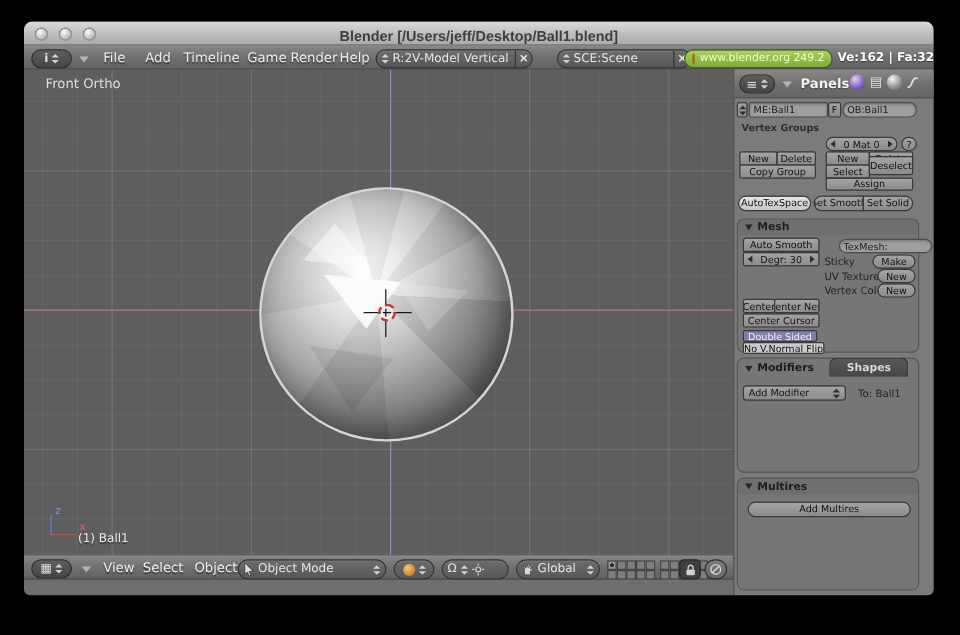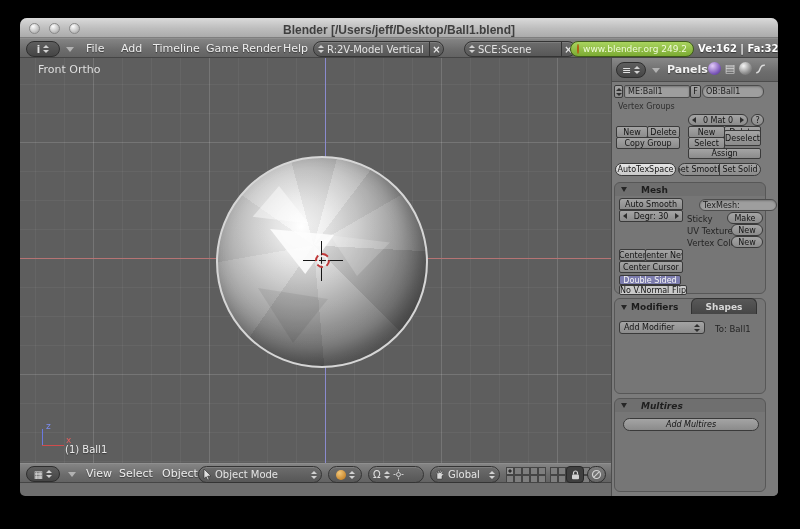--- a/index.html
+++ b/index.html
@@ -110,21 +110,21 @@
     white-space:nowrap; overflow:hidden; box-shadow:inset 0 1px 2px rgba(0,0,0,.25); }
   .lbl { position:absolute; font-size:8.5px; color:#242424; white-space:nowrap; }
 
   
   .bpanel { position:absolute; left:591px; top:40px; width:167px; height:438px;
     background:#7b7b7b; border-left:1px solid #4d4d4d; }
   .bp-hdr { position:absolute; top:0; left:0; right:0; height:24px;
     background:linear-gradient(#888,#6d6d6d 60%,#656565); border-bottom:1px solid #4c4c4c; }
   .bp-body { position:absolute; top:24px; left:0; right:0; bottom:0; }
   .panel { position:absolute; background:#767676; border:1px solid #575757; border-radius:6px; }
-  .panel-hdr { height:13px; display:flex; align-items:center; gap:14px; padding-left:6px;
+  .panel-hdr { height:13px; display:flex; align-items:center; gap:4px; padding-left:6px;
     background:rgba(0,0,0,.06); border-radius:5px 5px 0 0; font-size:9px; font-weight:bold;
     color:#1e1e1e; }
   .tab-dark { position:absolute; background:linear-gradient(#585858,#464646);
     border:1px solid #323232; border-bottom:none; border-radius:6px 6px 0 0; color:#d8d8d8;
     font-size:9px; font-weight:bold; display:flex; align-items:center; justify-content:center; }
   .ball { border-radius:50%; display:inline-block; }
 </style>
 </head>
 <body>
 
@@ -338,21 +338,21 @@
         <div class="b" style="left:2px;top:3px;width:9px;height:13px;flex-direction:column;gap:1px;">
           <span class="stepper stp-dark">
             <span class="tri-u"></span>
               <span class="tri-d"></span>
             </span>
         </div>
         <div class="field" style="left:12px;top:3px;width:66px;height:13px;">ME:Ball1</div>
         <div class="b" style="left:78px;top:3px;width:11px;height:13px;">F</div>
         <div class="field" style="left:90px;top:3px;width:62px;height:13px;border-radius:6px;">OB:Ball1</div>
 
-        <span class="lbl" style="left:6px;top:20px;font-weight:normal;font-size:8px;color:#2e2e2e;">Vertex Groups</span>
+        <span class="lbl" style="left:6px;top:20px;font-weight:bold;font-size:8px;color:#2e2e2e;">Vertex Groups</span>
 
         <div class="b rnd" style="left:76px;top:32px;width:60px;height:12px;justify-content:space-between;padding:0 3px;">
           <span class="tri-l"></span>
           <span>0 Mat 0</span>
           <span class="tri-r"></span>
         </div>
         <div class="b rnd" style="left:139px;top:32px;width:13px;height:12px;">?</div>
 
         <div class="b" style="left:4px;top:44px;width:32px;height:12px;">New</div>
         <div class="b" style="left:35px;top:44px;width:33px;height:12px;">Delete</div>
@@ -403,21 +403,21 @@
                       justify-content:space-between;padding:0 4px;">
             <span>Add Modifier</span>
             <span class="stepper stp-dark">
               <span class="tri-u"></span>
                 <span class="tri-d"></span>
               </span>
           </div>
           <span class="lbl" style="left:100px;top:25px;">To: Ball1</span>
         </div>
 
-        <div class="panel" style="left:2px;top:316px;width:152px;height:94px;font-style:italic;">
+        <div class="panel" style="left:2px;top:316px;width:152px;height:94px;">
           <div class="panel-hdr">
             <span class="clps"></span>
             <span>Multires</span>
           </div>
           <div class="b rnd" style="left:8px;top:19px;width:136px;height:13px;">Add Multires</div>
         </div>
 
       </div>
     </div>
 

